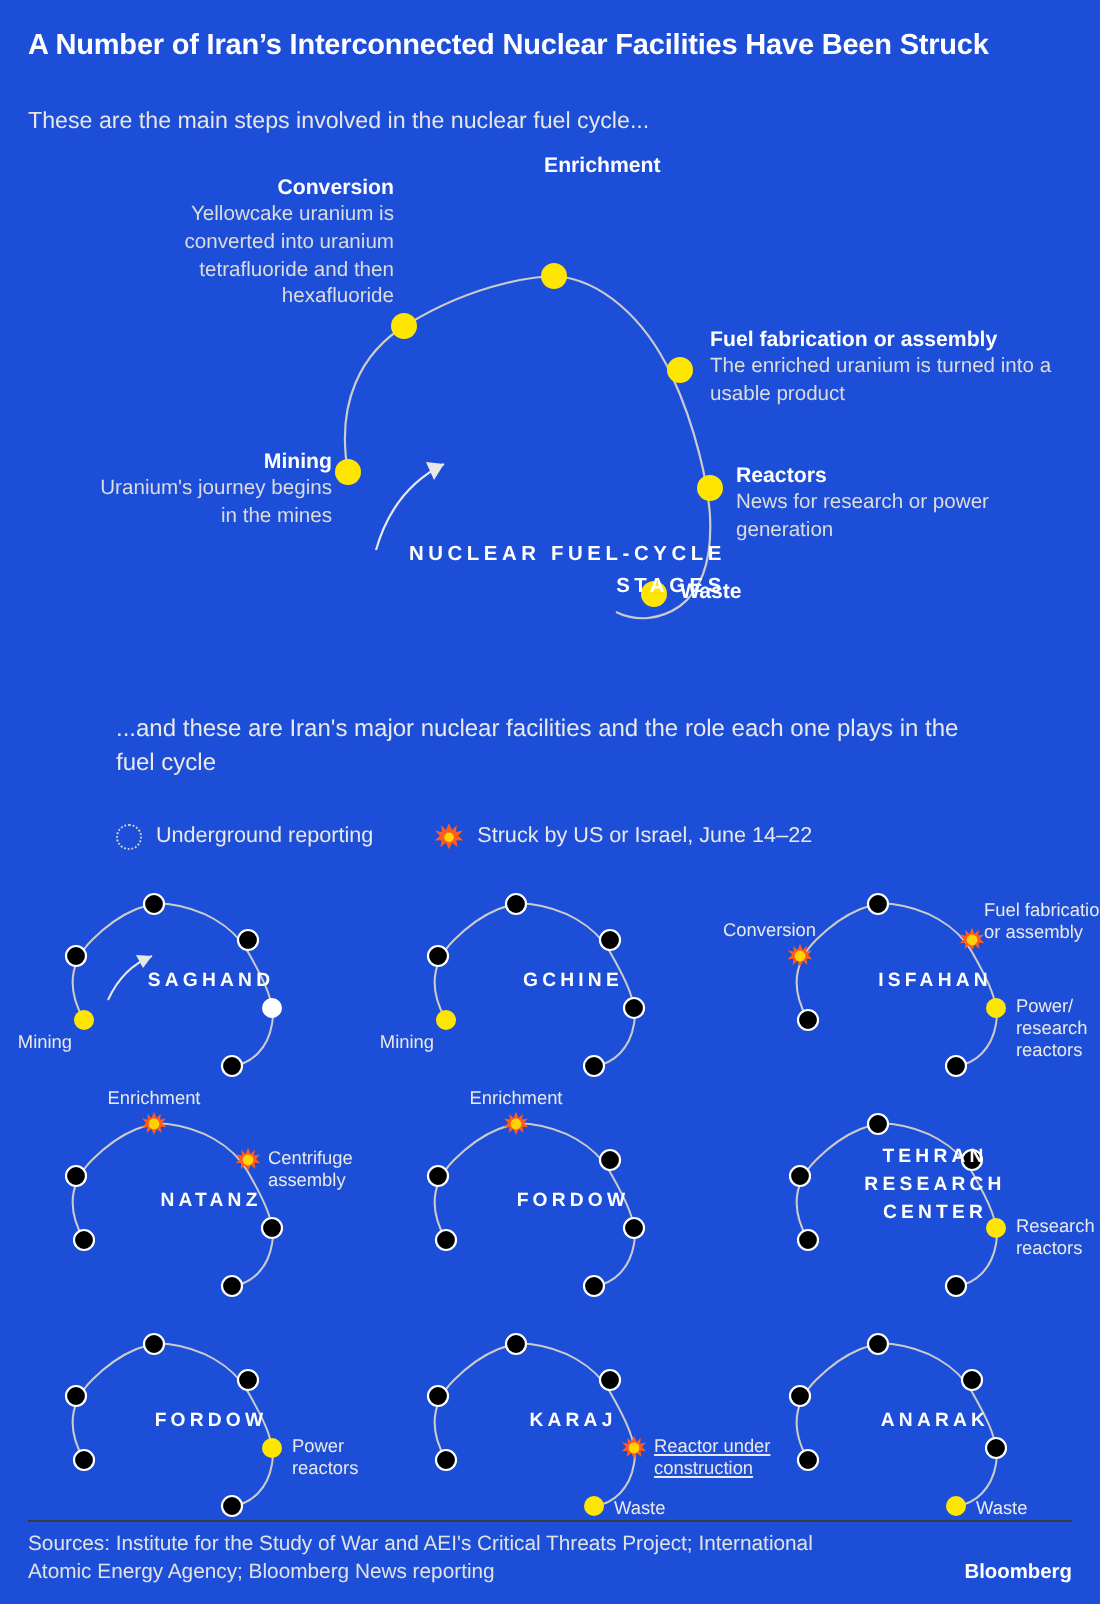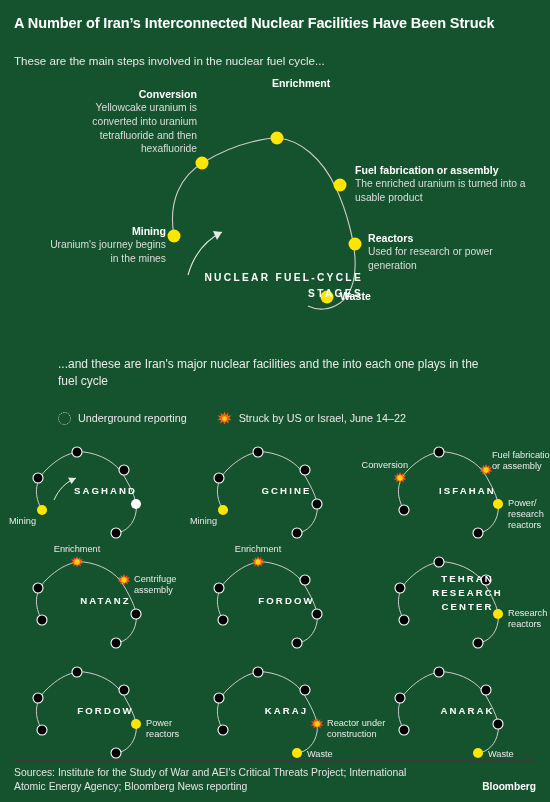--- a/index.html
+++ b/index.html
@@ -1,19 +1,19 @@
 <!DOCTYPE html>
 <html><head>
 <meta charset="utf-8">
 <style>
   html,body{margin:0;padding:0;background:#000;}
   body{width:550px;height:802px;overflow:hidden;
        font-family:"Liberation Sans","DejaVu Sans",sans-serif;color:#fff;
        -webkit-font-smoothing:antialiased;}
-  .page{position:relative;width:550px;height:802px;background:#14532d;}
+  .page{position:relative;width:550px;height:802px;background:#1d4ed8;}
 
   
   .headline{position:absolute;left:14px;top:14px;width:522px;
             font-size:14.5px;font-weight:bold;line-height:1.28;letter-spacing:-0.1px;}
   .subhead{position:absolute;left:14px;top:53px;width:522px;
            font-size:11.6px;color:#e6e6e6;line-height:1.3;}
 
   
   .cycle{position:absolute;left:0;top:72px;width:550px;height:260px;}
   .cycle svg{position:absolute;left:0;top:0;}
@@ -87,36 +87,36 @@
       <div class="t">Enrichment</div>
     </div>
 
     <div class="ann" style="left:355px;top:92px;width:188px;">
       <div class="t">Fuel fabrication or assembly</div>
       <div class="d">The enriched uranium is turned into a usable product</div>
     </div>
 
     <div class="ann" style="left:368px;top:160px;width:150px;">
       <div class="t">Reactors</div>
-      <div class="d">Used for research or power generation</div>
+      <div class="d">News for research or power generation</div>
     </div>
 
     <div class="ann r" style="left:40px;top:153px;width:126px;">
       <div class="t">Mining</div>
       <div class="d">Uranium's journey begins in the mines</div>
     </div>
 
     <div class="ann" style="left:340px;top:218px;width:120px;">
       <div class="t">Waste</div>
     </div>
 
     <div class="centerlabel">NUCLEAR FUEL-CYCLE STAGES</div>
   </div>
 
-  <div class="midtext">...and these are Iran's major nuclear facilities and the into each one plays in the fuel cycle</div>
+  <div class="midtext">...and these are Iran's major nuclear facilities and the role each one plays in the fuel cycle</div>
 
   <div class="legend">
     <div class="lg-item">
       <span class="dotcircle"></span>
       <span>Underground reporting</span>
     </div>
     <span class="lg-gap"></span>
     <div class="lg-item">
       <span class="boom">
         <svg width="15" height="14" viewBox="0 0 15 14">
@@ -249,21 +249,21 @@
           <circle cx="24" cy="46" r="5" fill="#000" stroke="#ffffff" stroke-width="1.1"></circle>
           <circle cx="63" cy="20" r="5" fill="#000" stroke="#ffffff" stroke-width="1.1"></circle>
           <circle cx="110" cy="38" r="5" fill="#000" stroke="#ffffff" stroke-width="1.1"></circle>
           <g>
             <path transform="translate(115.5,65.5) scale(0.87)" d="M7.5 0.5 L9 4 L11.4 1.6 L11 5 L14.4 4.2 L12.1 6.9 L14.6 9.3 L11.2 9.1 L11.8 12.6 L9.1 10.4 L7.5 13.6 L5.9 10.4 L3.2 12.6 L3.8 9.1 L0.4 9.3 L2.9 6.9 L0.6 4.2 L4 5 L3.6 1.6 L6 4 Z" fill="#ff5a1f"></path>
             <circle cx="122" cy="72" r="2.7" fill="#ffd400"></circle>
           </g>
           <circle cx="102" cy="101" r="5" fill="#ffe600"></circle>
         </svg>
         <div class="fname" style="top: 52px;">KARAJ</div>
-        <div class="nlab r2" style="left: 132px; top: 66px; white-space: normal; width: 60px;">Reactor under construction</div>
+        <div class="nlab r2" style="left: 132px; top: 66px; white-space: normal; width: 60px; text-decoration: underline;">Reactor under construction</div>
         <div class="nlab" style="left: 112px; top: 97px;">Waste</div>
       </div>
       <div class="cell" style="left: 376px; top: 220px;">
         <svg width="183" height="110" viewBox="0 0 183 110">
           <path d="M 28 78 C 20 64 20 50 32 38 C 48 22 62 19 70 20 C 86 22 102 30 110 44 C 118 58 124 70 122 80 C 120 92 112 100 102 101" fill="none" stroke="#cccccc" stroke-width="1"></path>
           <circle cx="28" cy="78" r="5" fill="#000" stroke="#ffffff" stroke-width="1.1"></circle>
           <circle cx="24" cy="46" r="5" fill="#000" stroke="#ffffff" stroke-width="1.1"></circle>
           <circle cx="63" cy="20" r="5" fill="#000" stroke="#ffffff" stroke-width="1.1"></circle>
           <circle cx="110" cy="38" r="5" fill="#000" stroke="#ffffff" stroke-width="1.1"></circle>
           <circle cx="122" cy="72" r="5" fill="#000" stroke="#ffffff" stroke-width="1.1"></circle>

